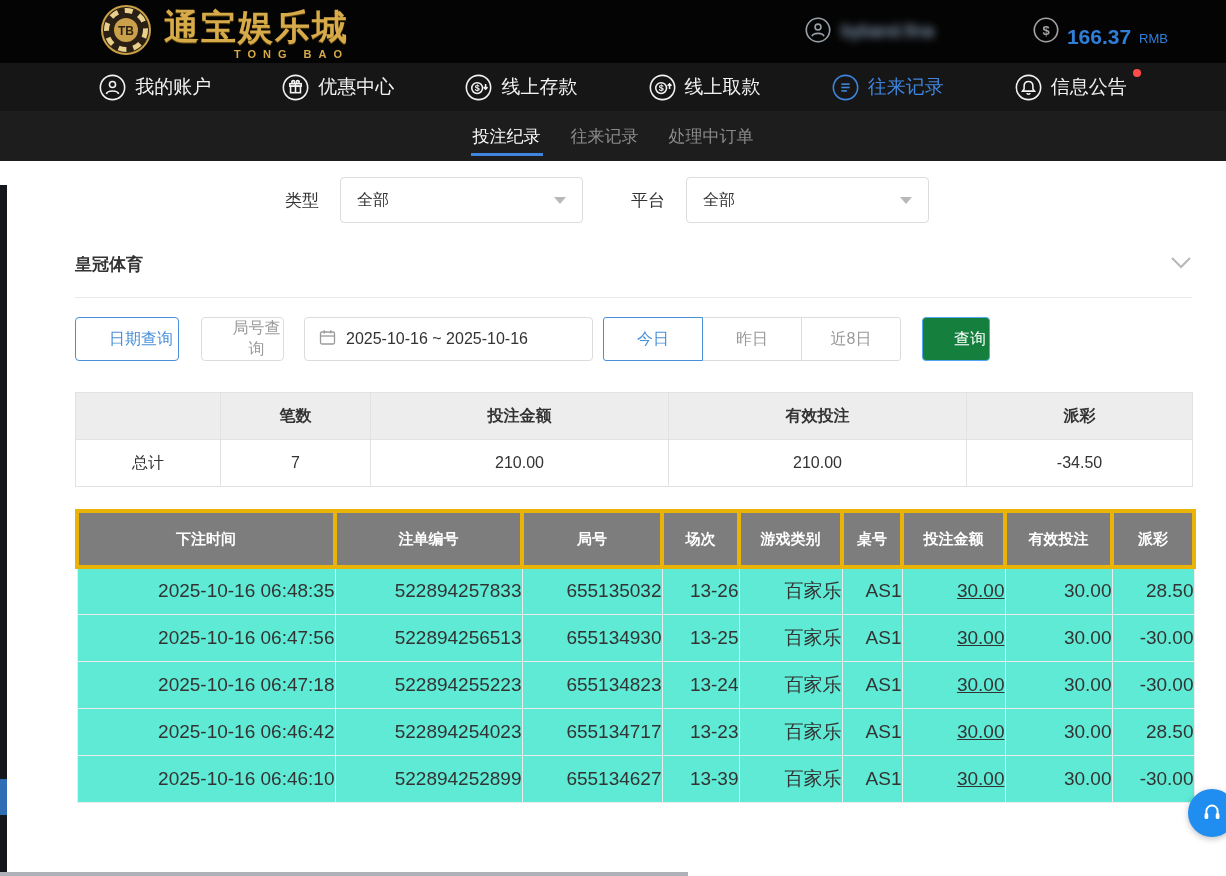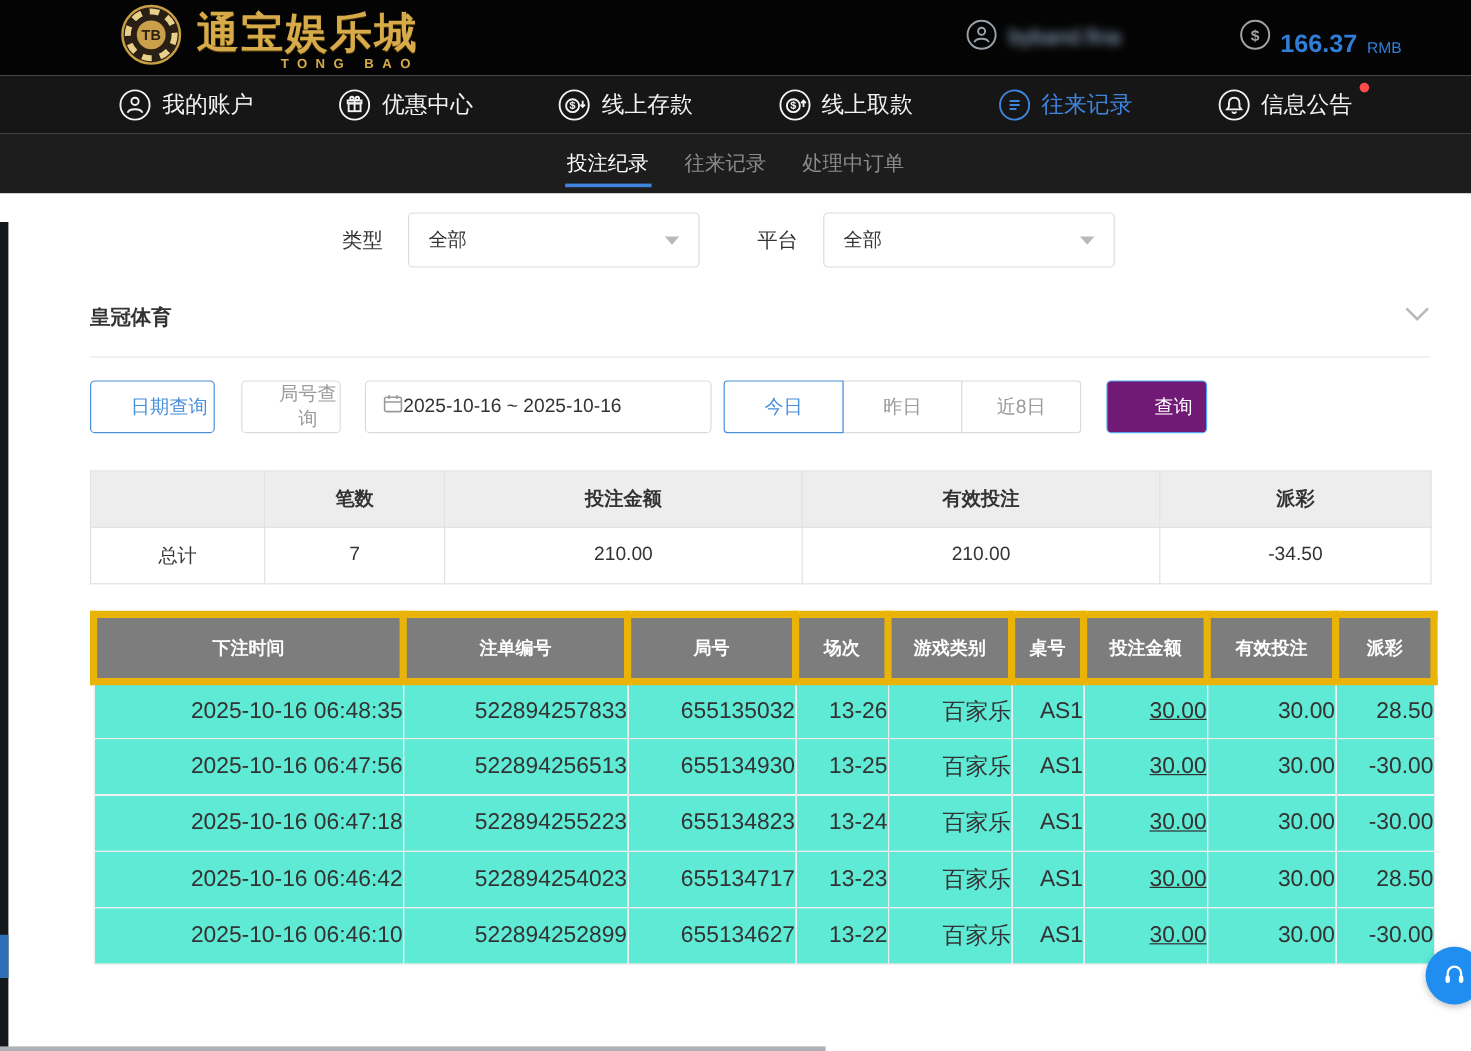--- a/index.html
+++ b/index.html
@@ -74,43 +74,43 @@
   .section-title { font-size: 17px; font-weight: bold; color: #333; }
   .divider { border: none; border-top: 1px solid #e9e9e9; margin-top: 12px; }
 
   
   .query-bar { margin-top: 19px; display: flex; align-items: center; }
   .btn { height: 44px; border-radius: 4px; font-size: 16px; background: #fff;
          cursor: pointer; font-family: inherit; padding-left: 28px; }
   .btn.outline-blue { width: 104px; border: 1px solid #4a90d9; color: #4a90d9; }
   .btn.outline-gray { width: 83px; border: 1px solid #dcdcdc; color: #9a9a9a; margin-left: 22px; }
   .date-input { margin-left: 20px; width: 289px; height: 44px; border: 1px solid #dcdcdc;
-                border-radius: 4px; display: flex; align-items: center; 
+                border-radius: 4px; display: flex; align-items: center; gap: 10px;
                 padding: 0 14px; font-size: 16px; color: #333; cursor: pointer; background: #fff; }
   .seg { display: flex; margin-left: 10px; }
   .seg-btn { width: 100px; height: 44px; border: 1px solid #dcdcdc; background: #fff;
              color: #9a9a9a; font-size: 16px; margin-left: -1px; cursor: pointer;
              font-family: Liberation Sans, sans-serif; }
   .seg-btn:first-child { margin-left: 0; border-radius: 3px 0 0 3px; }
   .seg-btn:last-child { border-radius: 0 3px 3px 0; }
   .seg-btn.active { border: 1px solid #4a90d9; color: #4a90d9; position: relative; z-index: 1; }
-  .btn.primary { margin-left: 21px; width: 84px; background: #701a75;
+  .btn.primary { margin-left: 21px; width: 68px; background: #15803d;
                  border: 1px solid #55a5f3; color: #fff; }
 
   
   .summary-table { margin-top: 31px; width: 1117px; border-collapse: collapse; table-layout: fixed; }
   .summary-table th { height: 47px; background: #ededed; border: 1px solid #e2e2e2;
                       font-size: 16px; font-weight: bold; color: #333; text-align: center; }
   .summary-table td { height: 47px; background: #fff; border: 1px solid #e2e2e2;
                       font-size: 16px; color: #333; text-align: center; }
 
   
   .detail-table { margin-top: 22px; width: 1117px; border-collapse: collapse; table-layout: fixed; }
   .detail-table thead th { height: 56px; background: #7d7d7d; color: #fff; font-size: 15px;
-                           font-weight: bold; text-align: center; border: 6px solid #eab308; }
+                           font-weight: bold; text-align: center; border: 4px solid #eab308; }
   .detail-table td { height: 47px; border: 1px solid #ececec; text-align: right;
                      font-size: 19px; color: #333; background: #5eead4;
                      overflow: hidden; white-space: nowrap; }
   .link { color: #4a90d9; text-decoration: underline; cursor: pointer; }
   .neg { color: #f2545f; }
 
   
   .float-btn { position: absolute; right: -10px; top: 789px; width: 48px; height: 48px;
                border-radius: 50%; background: #1f8ef0; z-index: 8; cursor: pointer;
                display: flex; align-items: center; justify-content: center;
@@ -388,21 +388,21 @@
     <td>AS1</td>
     <td class="link">30.00</td>
     <td>30.00</td>
     <td>28.50</td>
   </tr>
 
   <tr>
     <td>2025-10-16 06:46:10</td>
     <td>522894252899</td>
     <td>655134627</td>
-    <td>13-22</td>
+    <td>13-39</td>
     <td>百家乐</td>
     <td>AS1</td>
     <td class="link">30.00</td>
     <td>30.00</td>
     <td class="neg">-30.00</td>
   </tr>
 </tbody>
   </table>
 
 </main>

